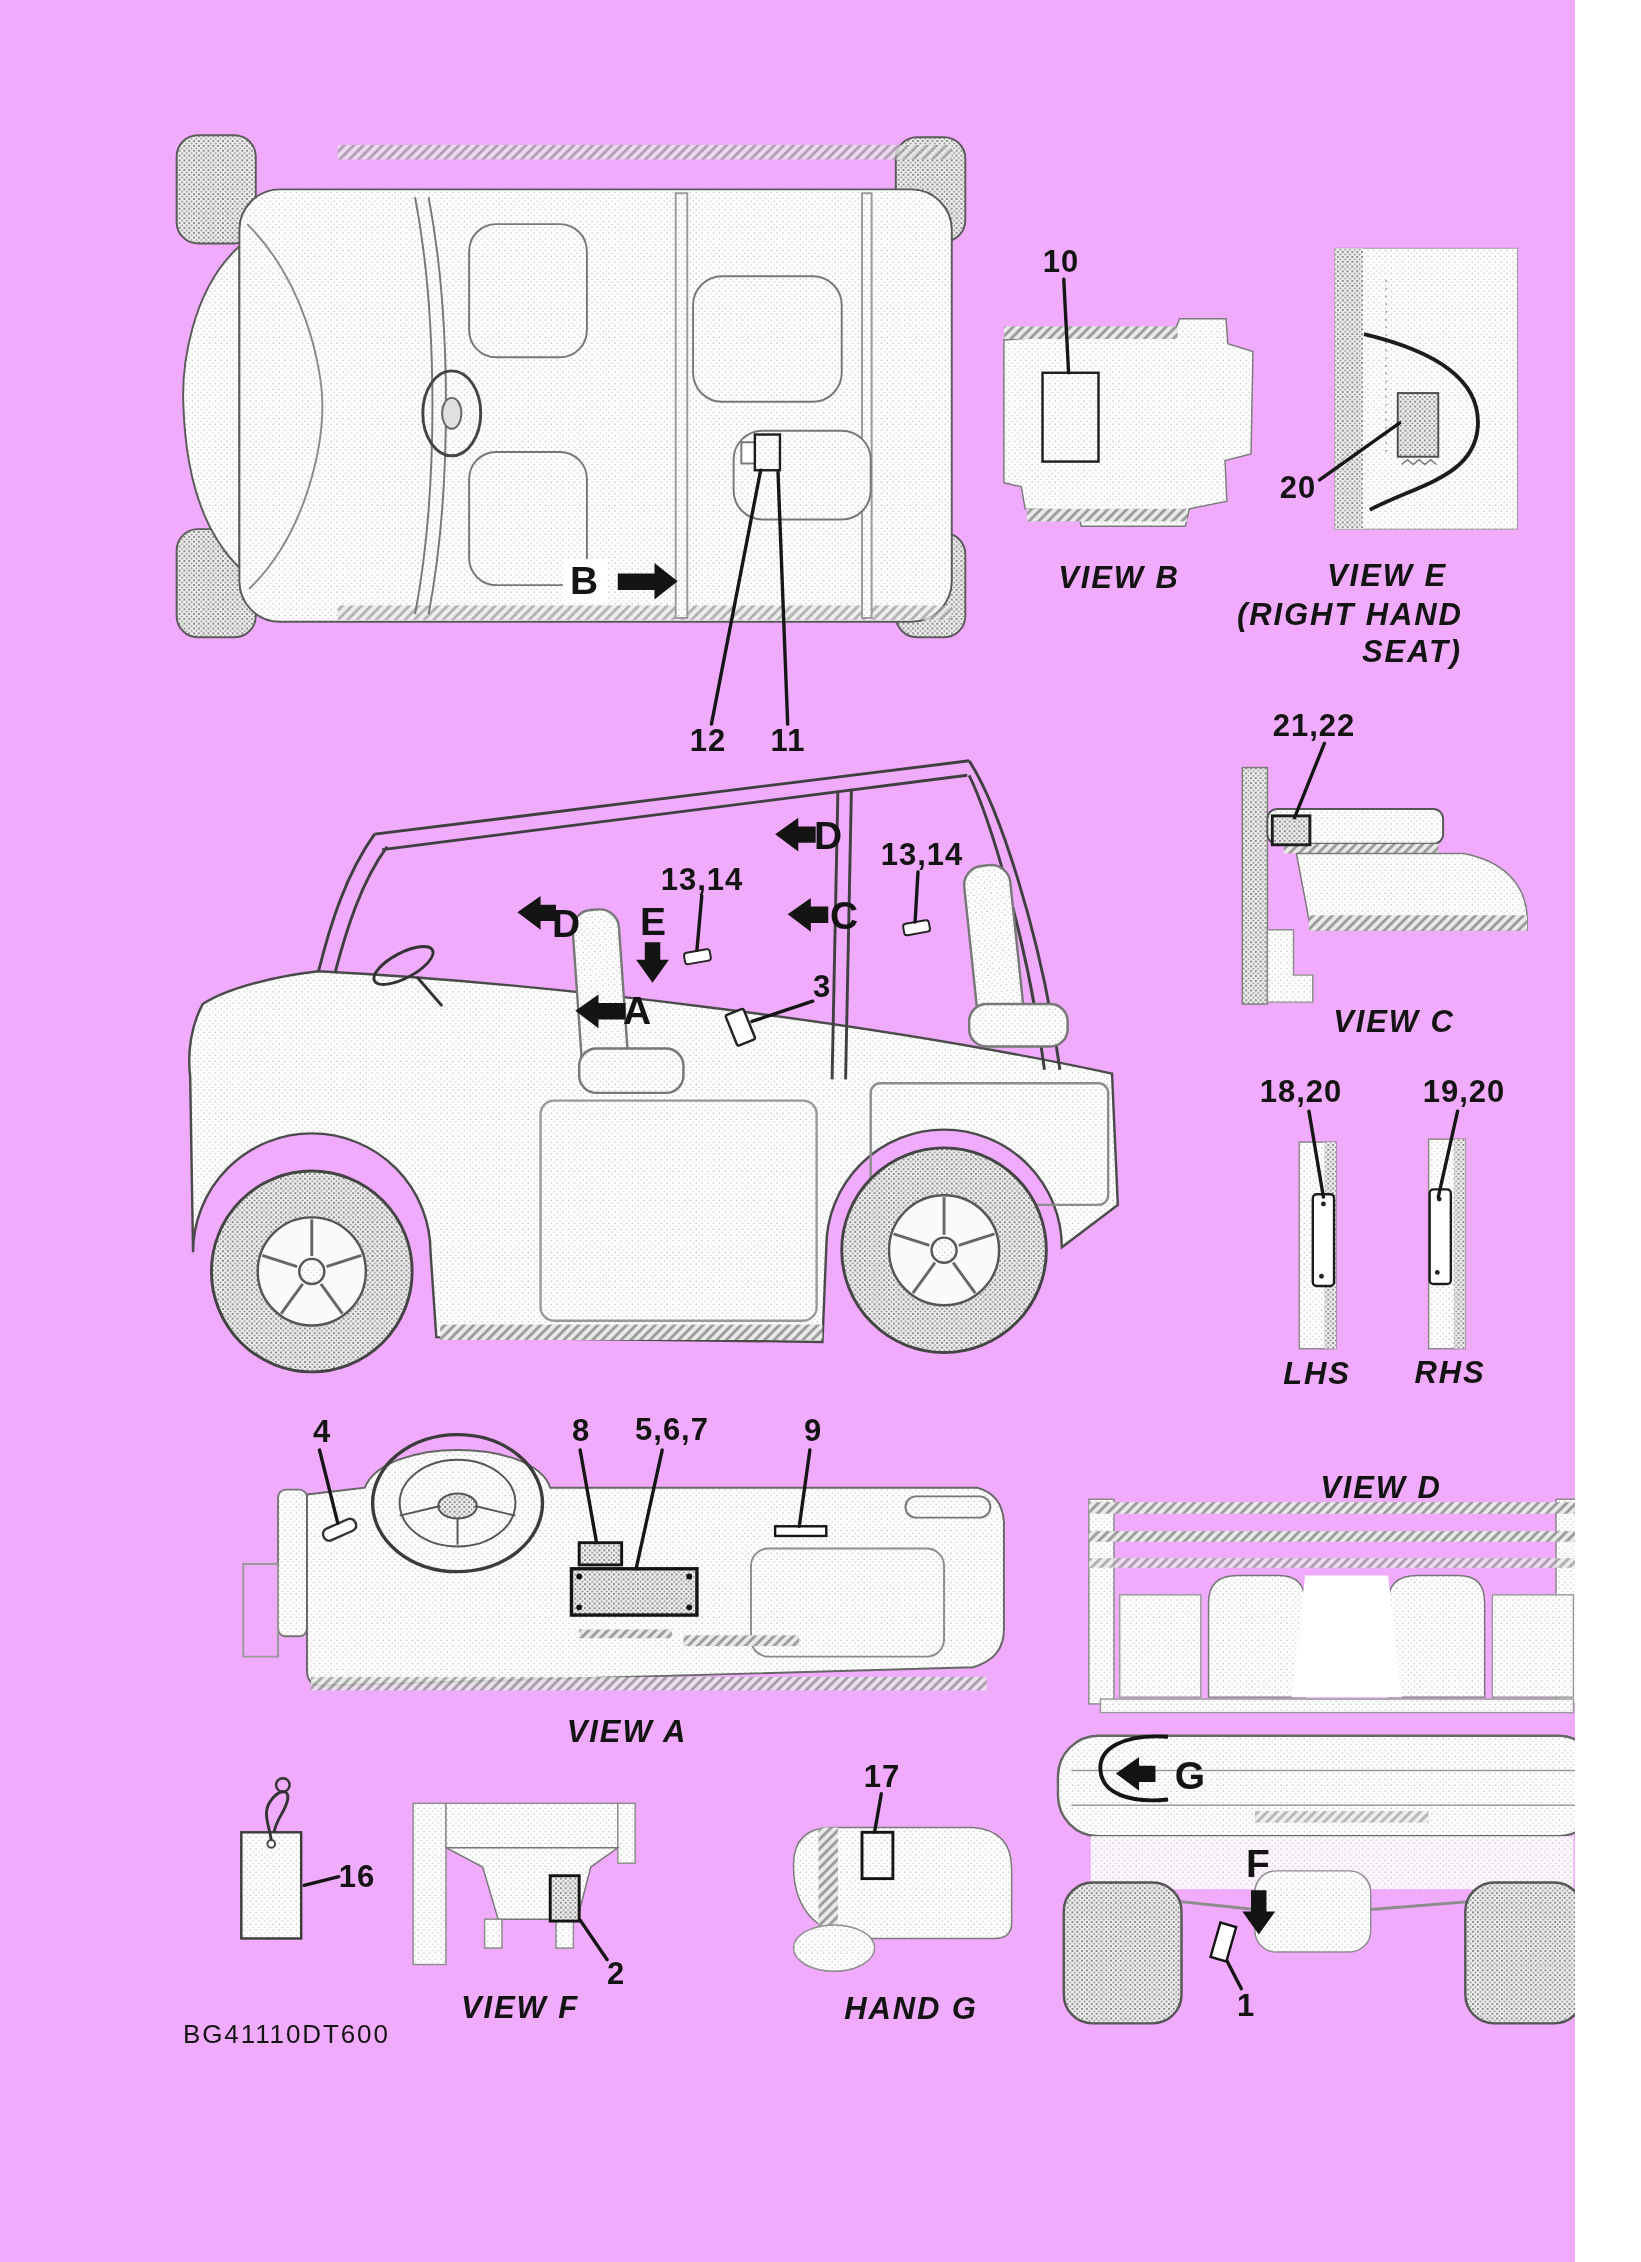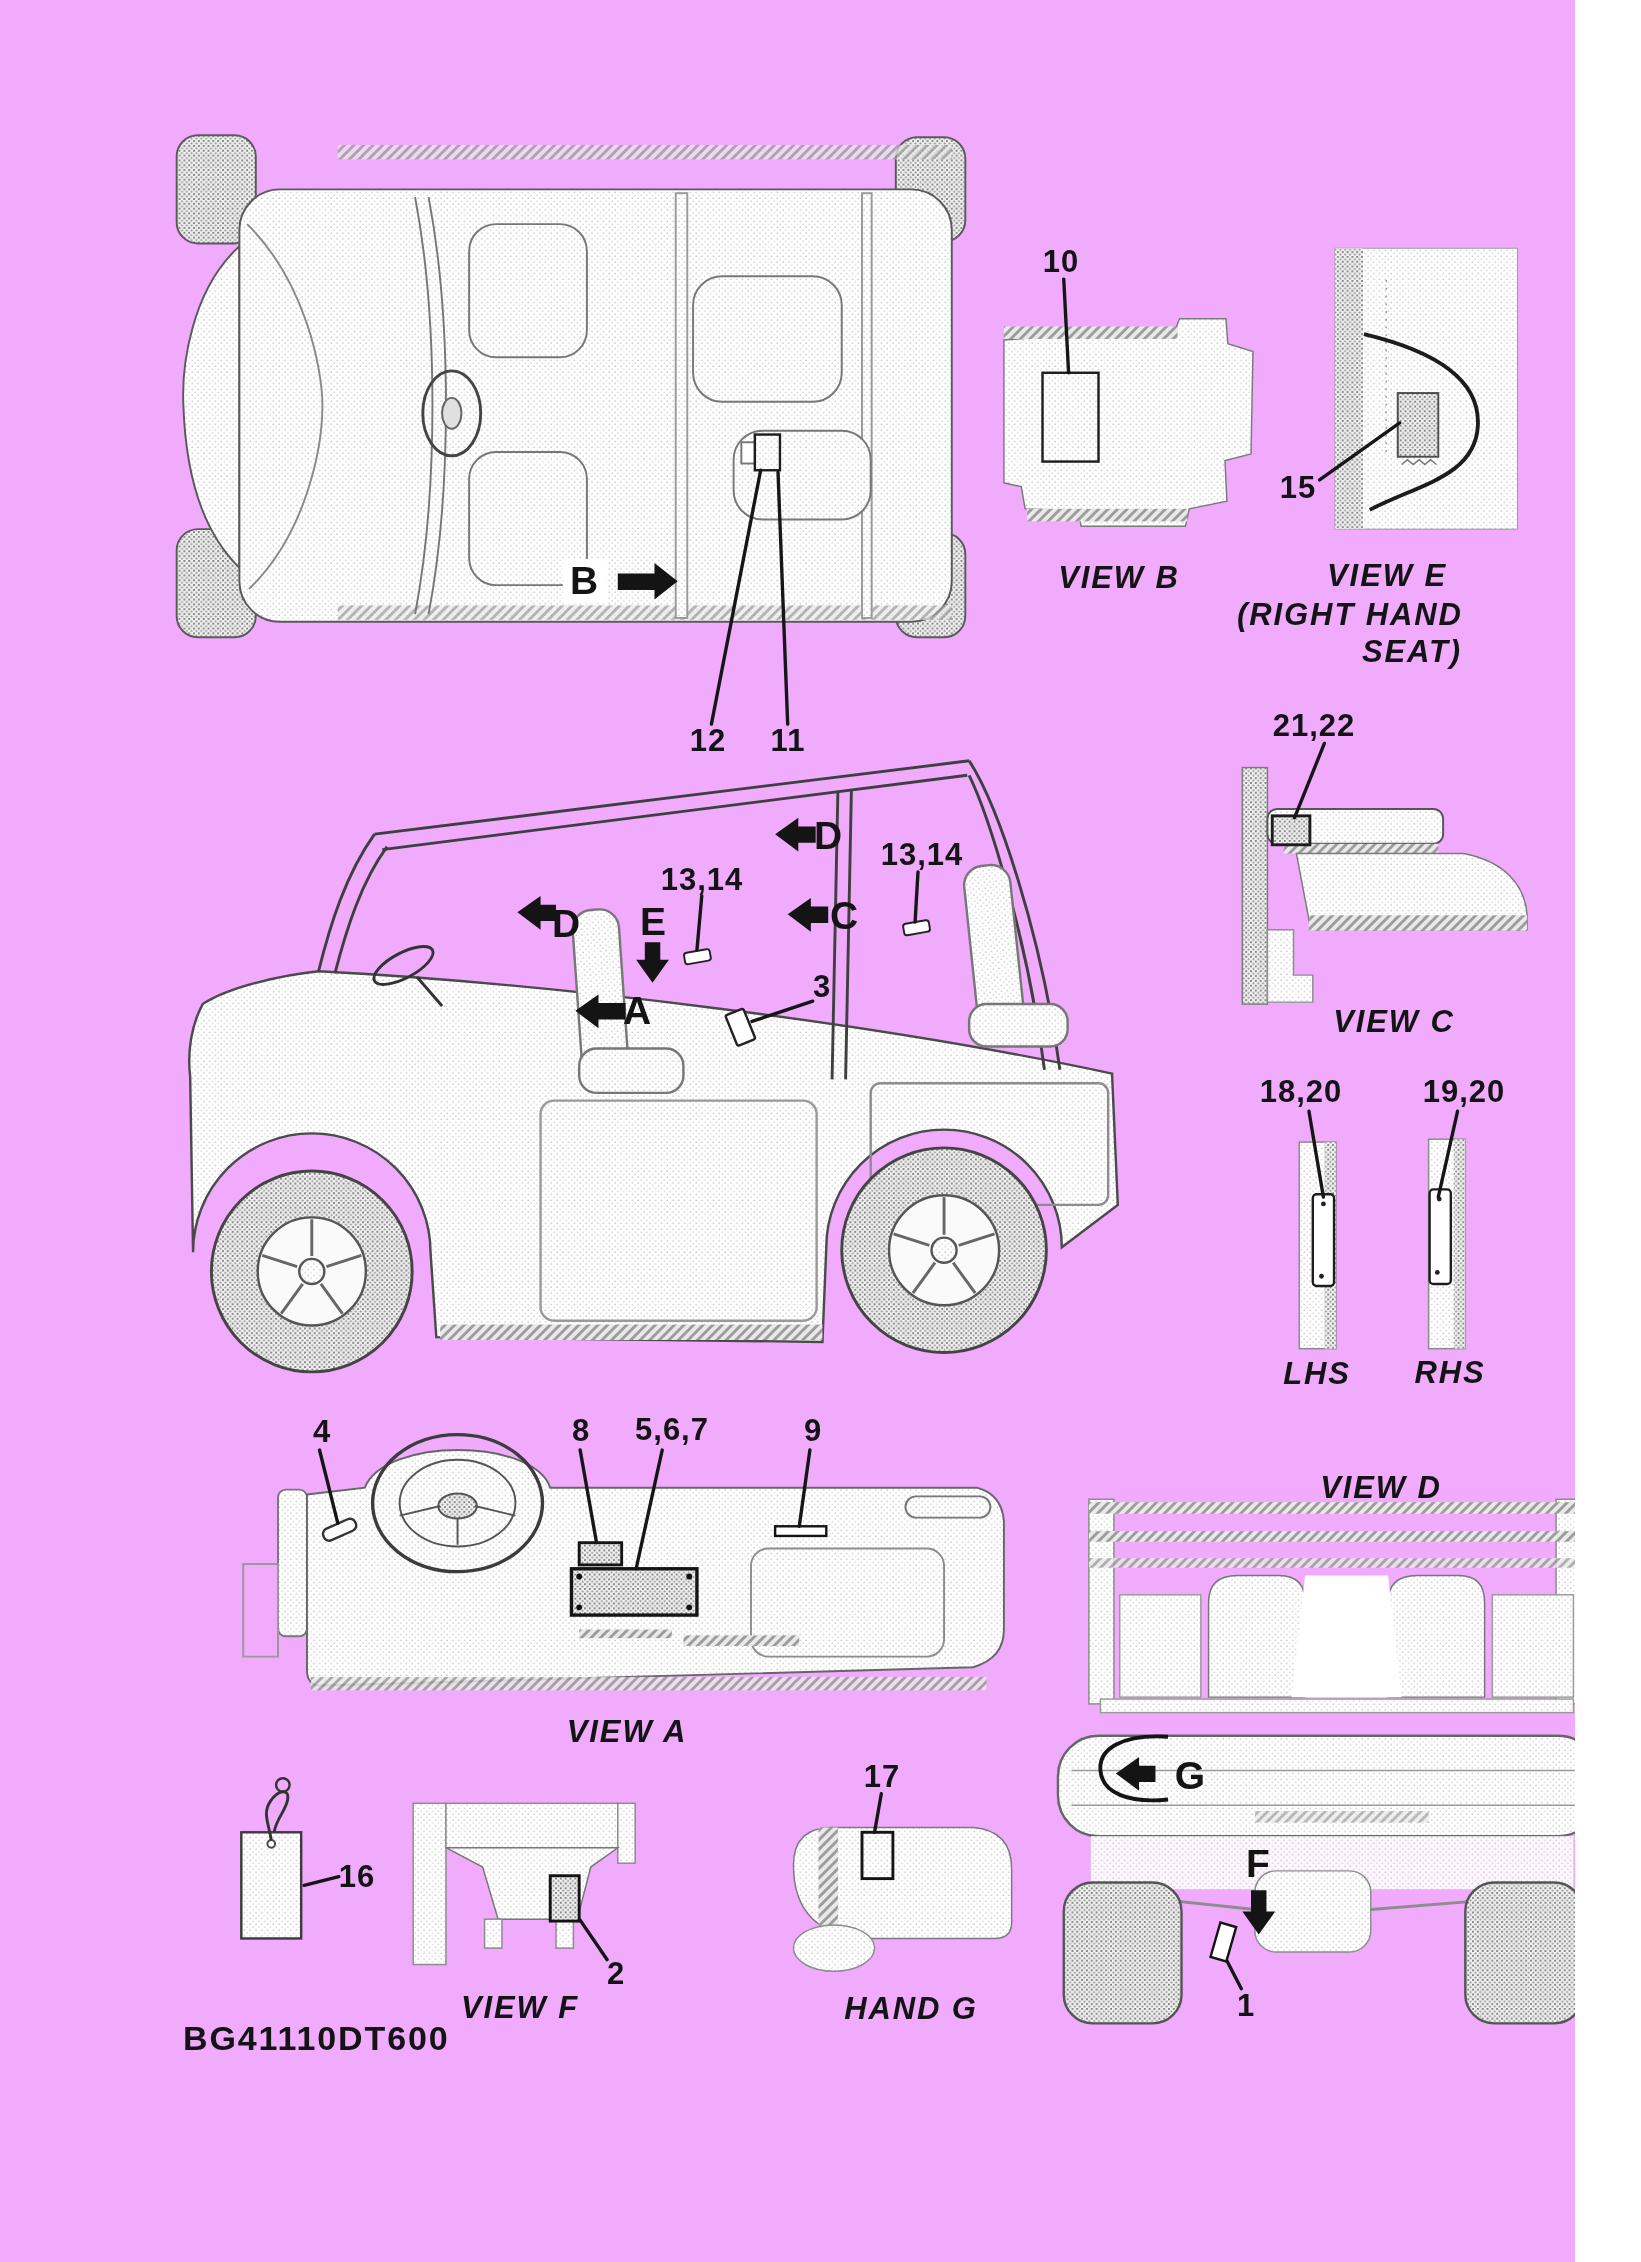--- a/index.html
+++ b/index.html
@@ -4,22 +4,22 @@
 <style>
   html,body{margin:0;padding:0;background:#fff;}
   #page{position:relative;width:1575px;height:2262px;background:#f0abfc;overflow:hidden;
         font-family:"Liberation Sans",sans-serif;}
   #art{position:absolute;left:0;top:0;width:1641px;height:2262px;}
   .lbl{position:absolute;transform:translate(-50%,-50%);color:#141414;white-space:nowrap;
        font-family:"Liberation Sans",sans-serif;font-weight:700;}
   .num{font-size:31px;letter-spacing:1px;}
   .dir{font-size:39px;}
   .title{font-size:31px;letter-spacing:1.9px;font-style:italic;}
-  .code{position:absolute;left:183px;top:2019px;transform:none;font-size:34px;
-        font-weight:700;letter-spacing:1.9px;color:#141414;}
+  .code{position:absolute;left:183px;top:2019px;transform:none;font-size:26px;
+        font-weight:400;letter-spacing:1.9px;color:#141414;}
 </style>
 </head>
 <body>
 
 <div id="page">
 
 <svg id="art" viewBox="0 0 1700 2343" xmlns="http://www.w3.org/2000/svg">
   <defs>
     <pattern id="stip" width="6" height="6" patternUnits="userSpaceOnUse">
       <rect width="6" height="6" fill="#ffffff"></rect>
@@ -265,21 +265,21 @@
     <polygon points="536,945 560,928 560,937 576,937 576,954 560,954 560,963"></polygon>
     <polygon points="816,947 840,930 840,939 858,939 858,956 840,956 840,965"></polygon>
     <polygon points="596,1047 620,1030 620,1039 648,1039 648,1056 620,1056 620,1065"></polygon>
     <polygon points="1156,1837 1180,1820 1180,1829 1197,1829 1197,1846 1180,1846 1180,1855"></polygon>
     <polygon points="676,1018 659,994 668,994 668,976 684,976 684,994 693,994"></polygon>
     <polygon points="1304,2004 1287,1980 1296,1980 1296,1958 1312,1958 1312,1980 1321,1980"></polygon>
   </g>
 </svg>
 
   <div class="lbl num" style="left:1061px;top:262px">10</div>
-  <div class="lbl num" style="left:1298px;top:488px">15</div>
+  <div class="lbl num" style="left:1298px;top:488px">20</div>
   <div class="lbl title" style="left:1119px;top:578px">VIEW B</div>
   <div class="lbl title" style="left:1387px;top:576px">VIEW E</div>
   <div class="lbl title" style="left:1350px;top:615px">(RIGHT HAND</div>
   <div class="lbl title" style="left:1412px;top:652px">SEAT)</div>
   <div class="lbl dir" style="left:584px;top:581px">B</div>
   <div class="lbl num" style="left:708px;top:741px">12</div>
   <div class="lbl num" style="left:788px;top:741px">11</div>
   <div class="lbl num" style="left:1314px;top:726px">21,22</div>
   <div class="lbl dir" style="left:566px;top:924px">D</div>
   <div class="lbl dir" style="left:828px;top:836px">D</div>

